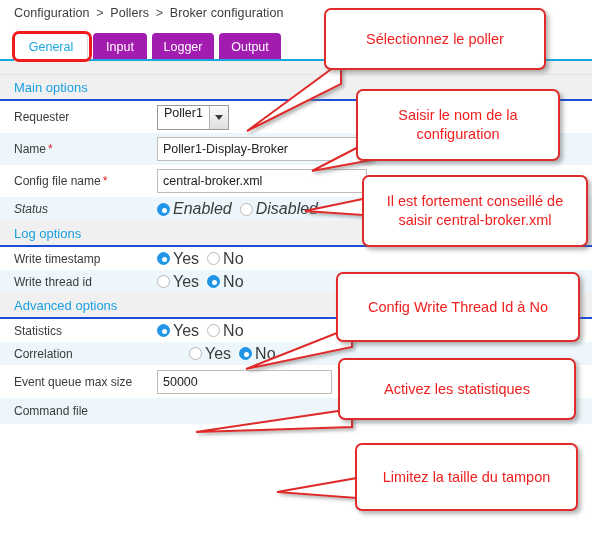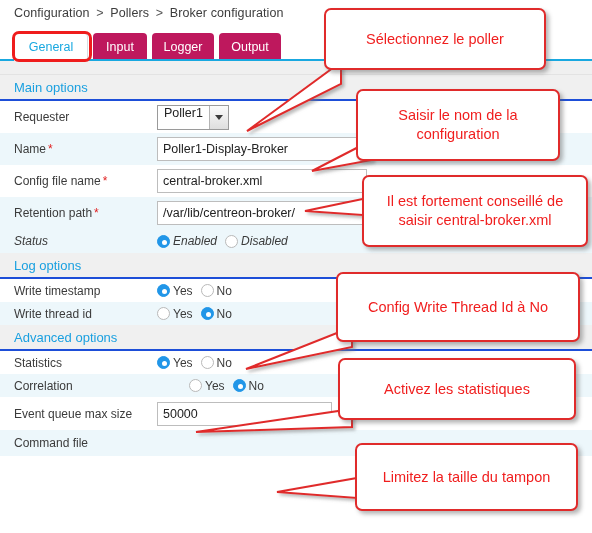--- a/index.html
+++ b/index.html
@@ -25,21 +25,21 @@
 
   
   #tabbar {
     position: absolute; left: 0; top: 33px; width: 592px; height: 27px;
   }
   .tab {
     position: absolute; top: 0; height: 27px;
     border-radius: 4px 4px 0 0;
     font-size: 12.5px;
     color: #ffffff;
-    background: #be185d;
+    background: #a21caf;
     display: flex; align-items: center; justify-content: center;
     user-select: none;
   }
   .tab.active {
     background: #ffffff;
     color: #19a8e0;
     border: 1px solid #d7dde2;
     border-bottom: none;
   }
   #tab-underline {
@@ -129,21 +129,21 @@
     display:inline-block; position:relative;
     flex: none;
   }
   .dot.on {
     background: #2196e8; border-color:#2196e8;
   }
   .dot.on::after {
     content:""; position:absolute; left:4px; top:4px;
     width:5px; height:5px; border-radius:50%; background:#ffffff;
   }
-  .rlabel { font-size:12px; color:#3b3b3b; }
+  .rlabel { font-size:16px; color:#3b3b3b; }
 
   
   #annots { position:absolute; left:0; top:0; width:592px; height:533px;
             pointer-events:none; }
   .callout {
     position: absolute;
     border: 2px solid #e02b2b;
     border-radius: 7px;
     background: #ffffff;
     color: #f01e1e;
@@ -217,28 +217,20 @@
 
   <div class="row plain">
     <div class="label">
       <span>Config file name</span><span class="req">*</span>
     </div>
     <div class="field">
       <input class="txt" id="f-config" type="text" value="central-broker.xml" style="">
     </div>
   </div>
 
-  <div class="row alt">
-    <div class="label">
-      <span>Retention path</span><span class="req">*</span>
-    </div>
-    <div class="field">
-      <input class="txt" id="f-retention" type="text" value="/var/lib/centreon-broker/" style="">
-    </div>
-  </div>
 
   <div class="row alt" style="height:24px;font-style:italic;">
     <div class="label">Status</div>
     <div class="field">
       <div class="radios">
         <label class="radio">
           <span class="dot on"></span>
           <span class="rlabel">Enabled</span>
         </label>
         <label class="radio">

